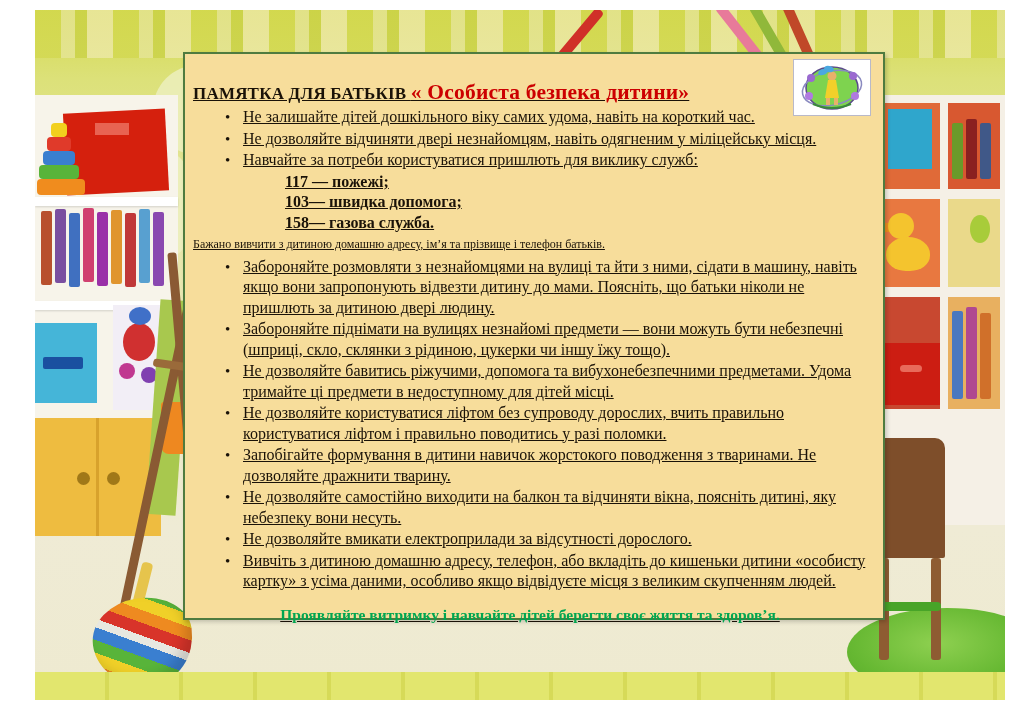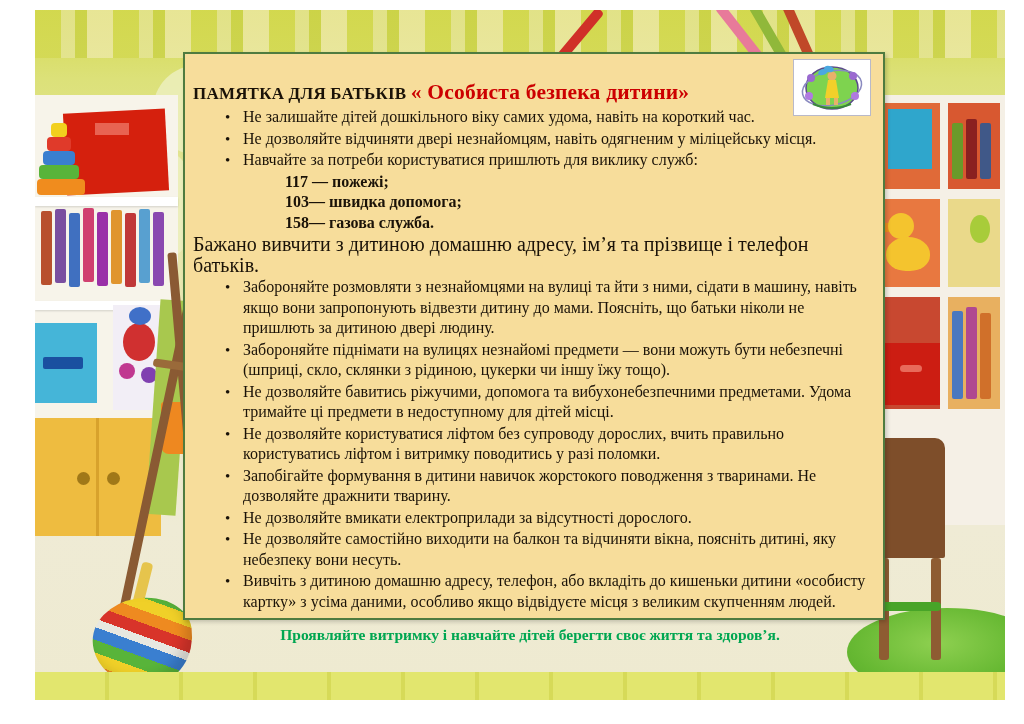--- a/index.html
+++ b/index.html
@@ -55,29 +55,29 @@
     background:radial-gradient(ellipse at 45% 40%,#8ed050 0%,#66b832 55%,#4f9e24 100%);}
   .stool-back{left:840px;top:428px;width:70px;height:120px;background:#7e4e2a;border-radius:10px 10px 2px 2px;}
   .stool-leg{top:548px;width:10px;height:102px;background:#8e5c32;border-radius:3px;}
   .stool-bar{left:846px;top:592px;width:60px;height:9px;background:#48a428;border-radius:4px;}
   .floor-strip{left:0;top:662px;width:100%;height:28px;
     background:repeating-linear-gradient(90deg,#e2e66e 0 70px,#d6da58 70px 74px);}
   
   .panel{
     position:absolute;left:183px;top:52px;width:702px;height:568px;box-sizing:border-box;
     background:#f7dd9b;border:2px solid #4f7b3f;box-shadow:2px 2px 4px rgba(0,0,0,.18);
-    padding:26px 16px 0 8px;color:#1a1208;z-index:5;
+    padding:26px 16px 0 8px;color:#1a1208;z-index:5;text-decoration:underline;
   }
   .panel-title{font-size:17px;font-weight:bold;letter-spacing:.2px;}
   .panel-title .hl{font-size:21.5px;color:#cc0000;}
   .blist{list-style:none;margin:2px 0 0 0;padding:0;font-size:16px;line-height:20.5px;}
   .blist li{padding-left:50px;position:relative;margin:0 0 1px 0;}
   .blist li::before{content:"•";position:absolute;left:32px;top:0;font-size:15px;}
   .numbers{margin:0 0 0 92px;font-weight:bold;font-size:16px;line-height:20.5px;}
-  .note{margin:1px 0;font-size:20px;line-height:20.5px;}
+  .note{margin:1px 0;font-size:12px;line-height:20.5px;}
   .footer-line{margin-top:14px;text-align:center;font-weight:bold;font-size:15.5px;color:#00a651;}
   .logo{position:absolute;right:12px;top:5px;width:76px;height:55px;background:#ffffff;
     border:1px solid #b9b9c9;display:flex;align-items:center;justify-content:center;}
 </style>
 </head>
 <body>
 
 <div class="stage">
 
   <div class="scene">
@@ -198,23 +198,23 @@
       <div>103— швидка допомога;</div>
       <div>158— газова служба.</div>
     </div>
 
     <div class="note">Бажано вивчити з дитиною домашню адресу, ім’я та прізвище і телефон батьків.</div>
 
     <ul class="blist">
       <li>Забороняйте розмовляти з незнайомцями на вулиці та йти з ними, сідати в машину, навіть якщо вони запропонують відвезти дитину до мами. Поясніть, що батьки ніколи не пришлють за дитиною двері людину.</li>
       <li>Забороняйте піднімати на вулицях незнайомі предмети — вони можуть бути небезпечні (шприці, скло, склянки з рідиною, цукерки чи іншу їжу тощо).</li>
       <li>Не дозволяйте бавитись ріжучими, допомога та вибухонебезпечними предметами. Удома тримайте ці предмети в недоступному для дітей місці.</li>
-      <li>Не дозволяйте користуватися ліфтом без супроводу дорослих, вчить правильно користуватись ліфтом і витримку поводитись у разі поломки.</li>
+      <li>Не дозволяйте користуватися ліфтом без супроводу дорослих, вчить правильно користуватися ліфтом і правильно поводитись у разі поломки.</li>
       <li>Запобігайте формування в дитини навичок жорстокого поводження з тваринами. Не дозволяйте дражнити тварину.</li>
+      <li>Не дозволяйте самостійно виходити на балкон та відчиняти вікна, поясніть дитині, яку небезпеку вони несуть.</li>
       <li>Не дозволяйте вмикати електроприлади за відсутності дорослого.</li>
-      <li>Не дозволяйте самостійно виходити на балкон та відчиняти вікна, поясніть дитині, яку небезпеку вони несуть.</li>
       <li>Вивчіть з дитиною домашню адресу, телефон, або вкладіть до кишеньки дитини «особисту картку» з усіма даними, особливо якщо відвідуєте місця з великим скупченням людей.</li>
     </ul>
 
     <div class="footer-line">Проявляйте витримку і навчайте дітей берегти своє життя та здоров’я.</div>
   </div>
 
 </div>
 
 </body></html>

